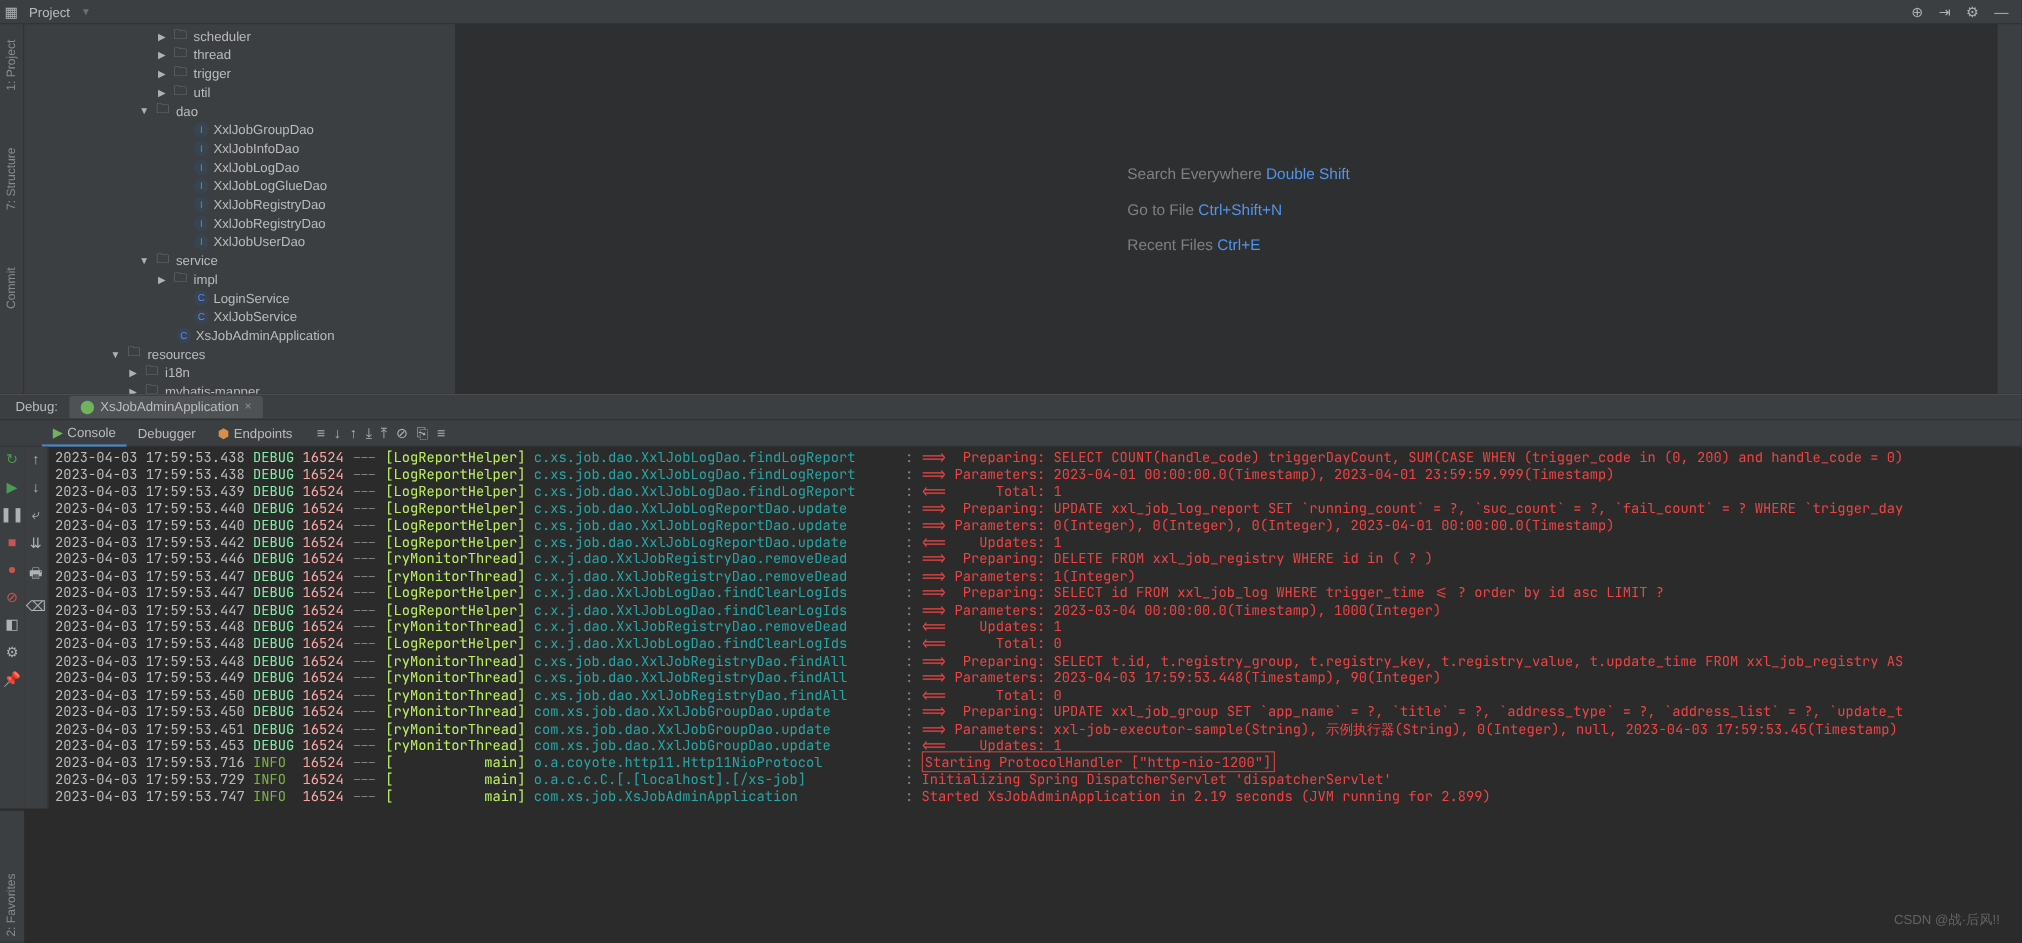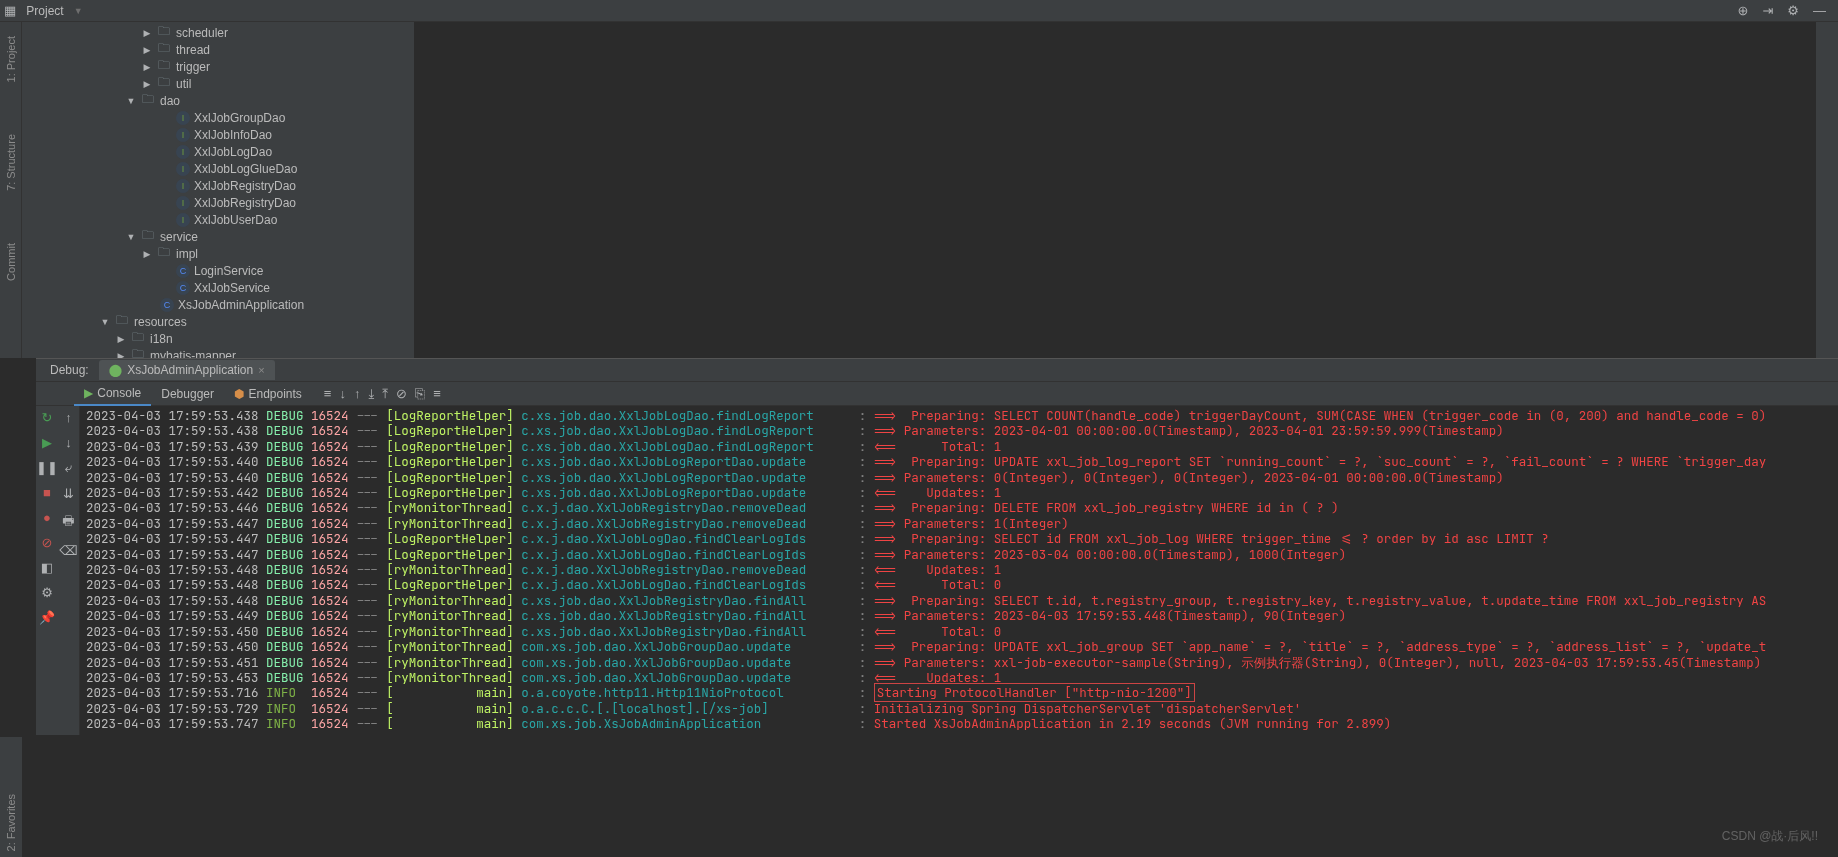--- a/index.html
+++ b/index.html
@@ -83,21 +83,20 @@
   position: relative;
 }
 .hint-row { color: #808080; font-size: 14px; }
 .hint-shortcut { color: #5394ec; }
 .debug-panel {
   height: 377px;
   display: flex;
   flex-direction: column;
   background: #2b2b2b;
   border-top: 1px solid #555;
-  margin-left: 36px;
 }
 .debug-header {
   height: 23px;
   background: #3c3f41;
   display: flex;
   align-items: center;
   padding-left: 14px;
   gap: 10px;
   border-bottom: 1px solid #323232;
 }
@@ -310,20 +309,27 @@
         <span class="tree-arrow">▶</span>
         <span class="tree-icon folder-icon">🗀</span>
         <span>i18n</span>
       </div>
       <div class="tree-item" style="padding-left: 94px;">
         <span class="tree-arrow">▶</span>
         <span class="tree-icon folder-icon">🗀</span>
         <span>mybatis-mapper</span>
       </div>
     </div>
+  <div class="editor-area">
+    <div id="hints" style="display: flex; flex-direction: column; gap: 16px;">
+        <div class="hint-row"><span>Search Everywhere  </span><span class="hint-shortcut">Double Shift</span></div>
+        <div class="hint-row"><span>Go to File  </span><span class="hint-shortcut">Ctrl+Shift+N</span></div>
+        <div class="hint-row"><span>Recent Files  </span><span class="hint-shortcut">Ctrl+E</span></div>
+      </div>
+  </div>
 </div>
 
 <div class="right-gutter"></div>
 
 <div class="debug-panel">
   <div class="debug-header">
     <span class="debug-label">Debug:</span>
     <span class="debug-tab">
       <span style="color:#6fb35f">⬤</span>
       <span>XsJobAdminApplication</span>

